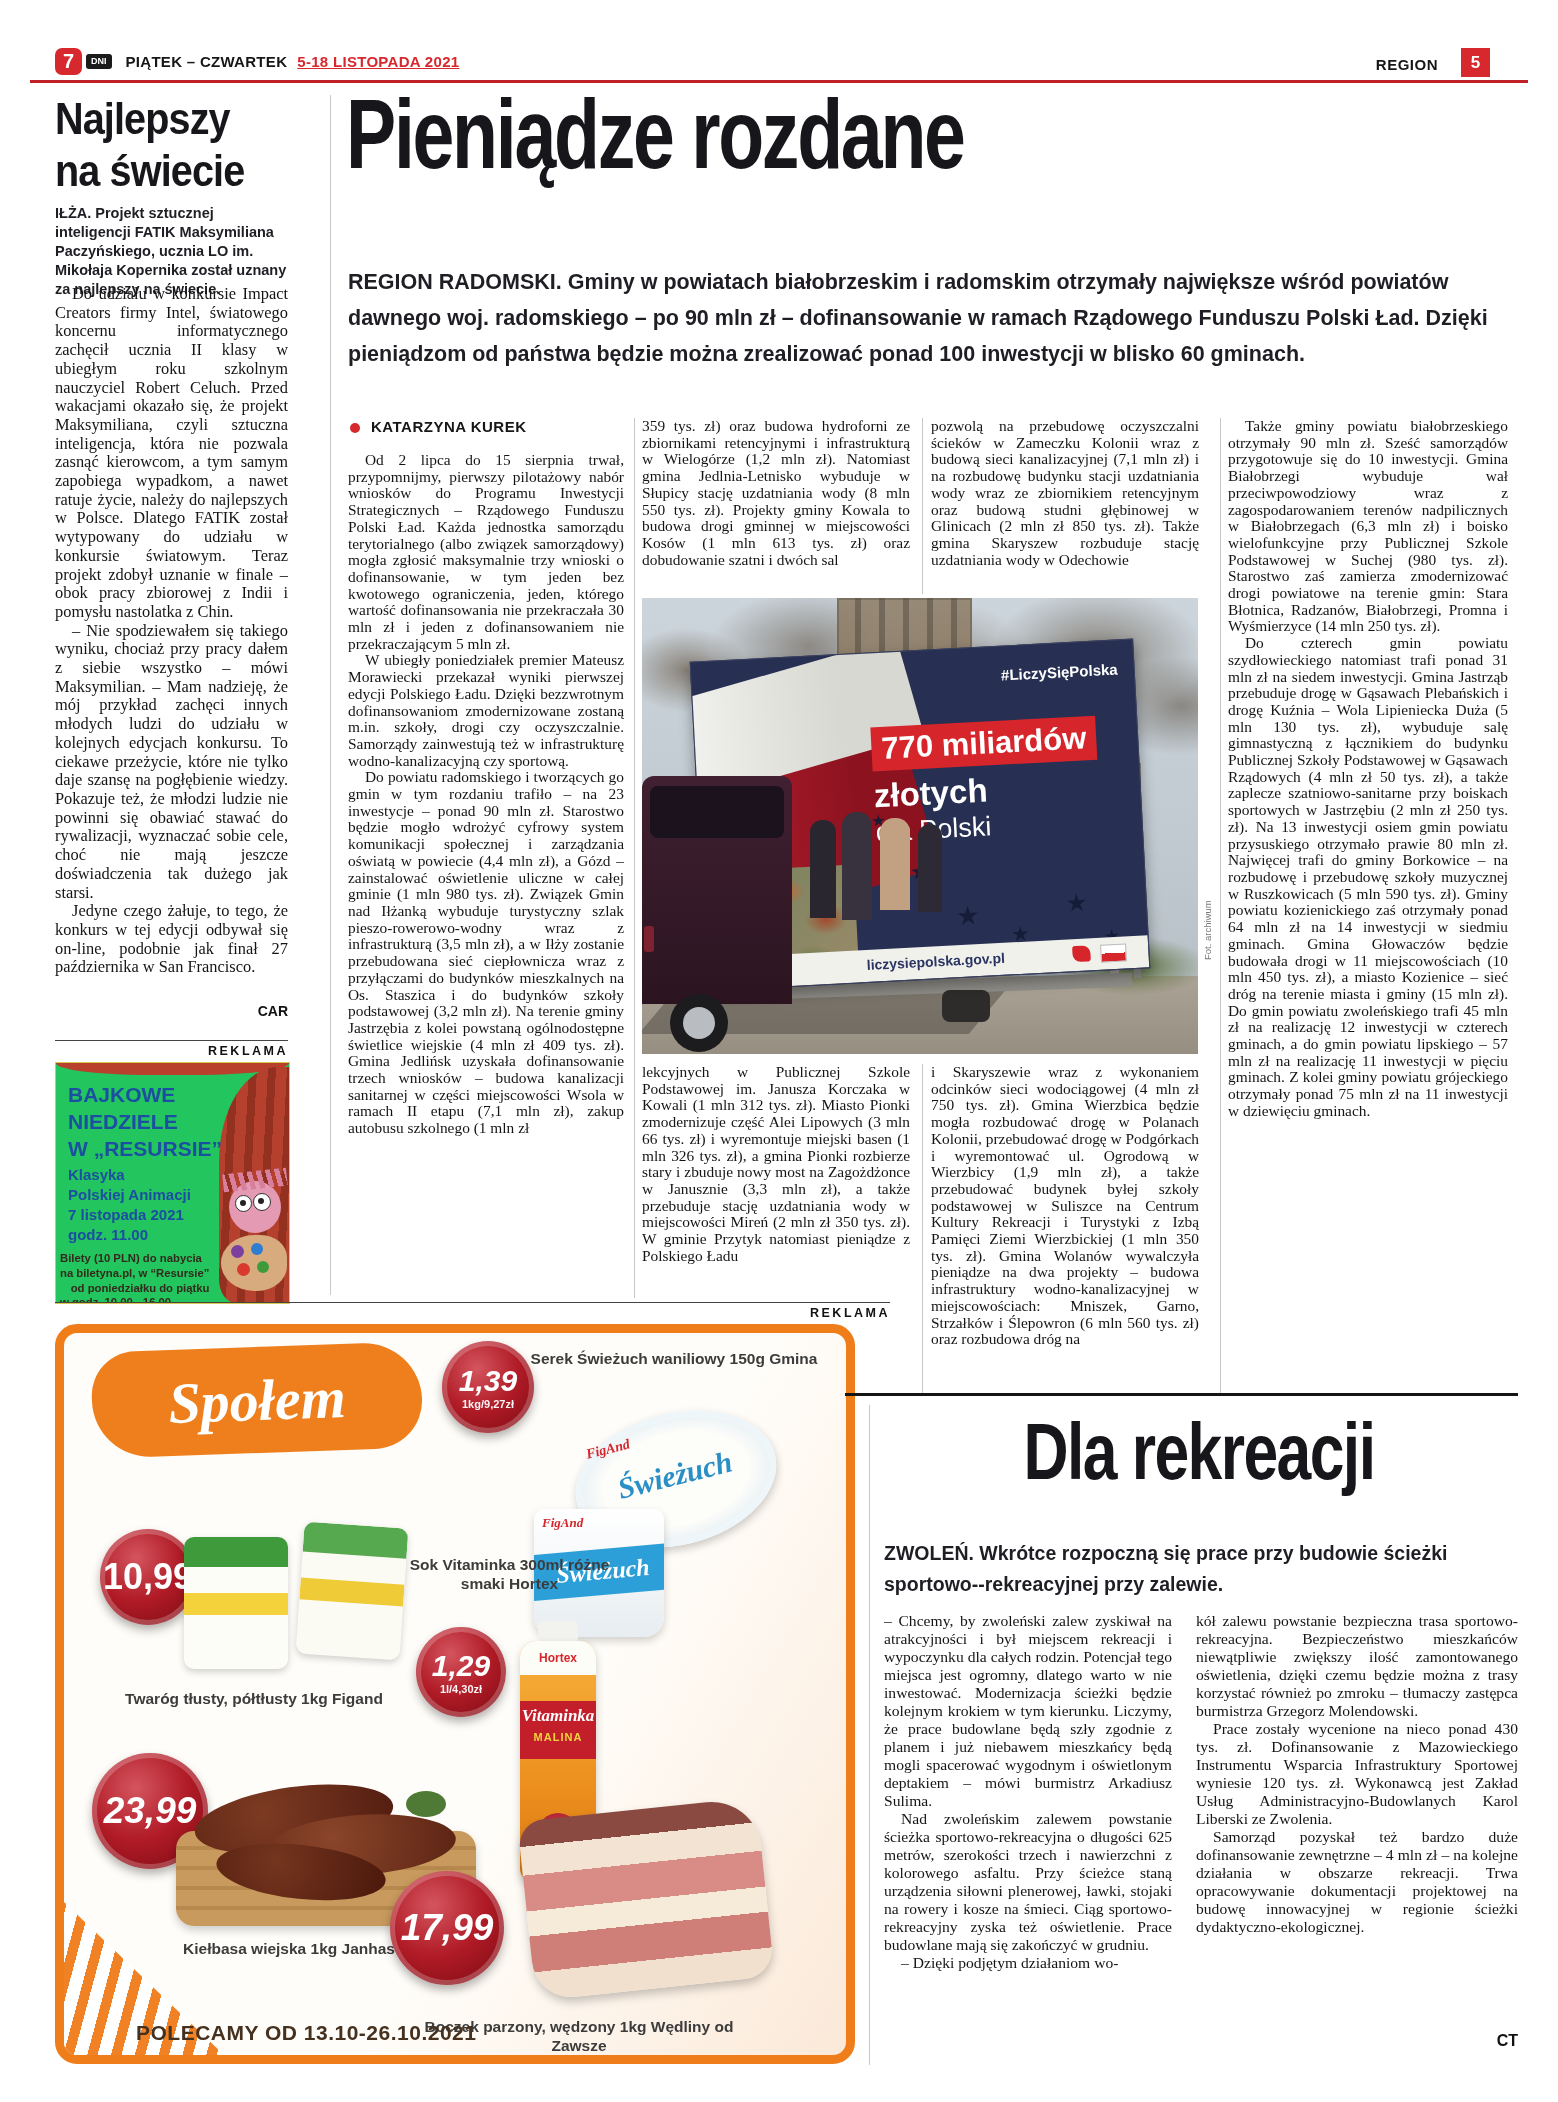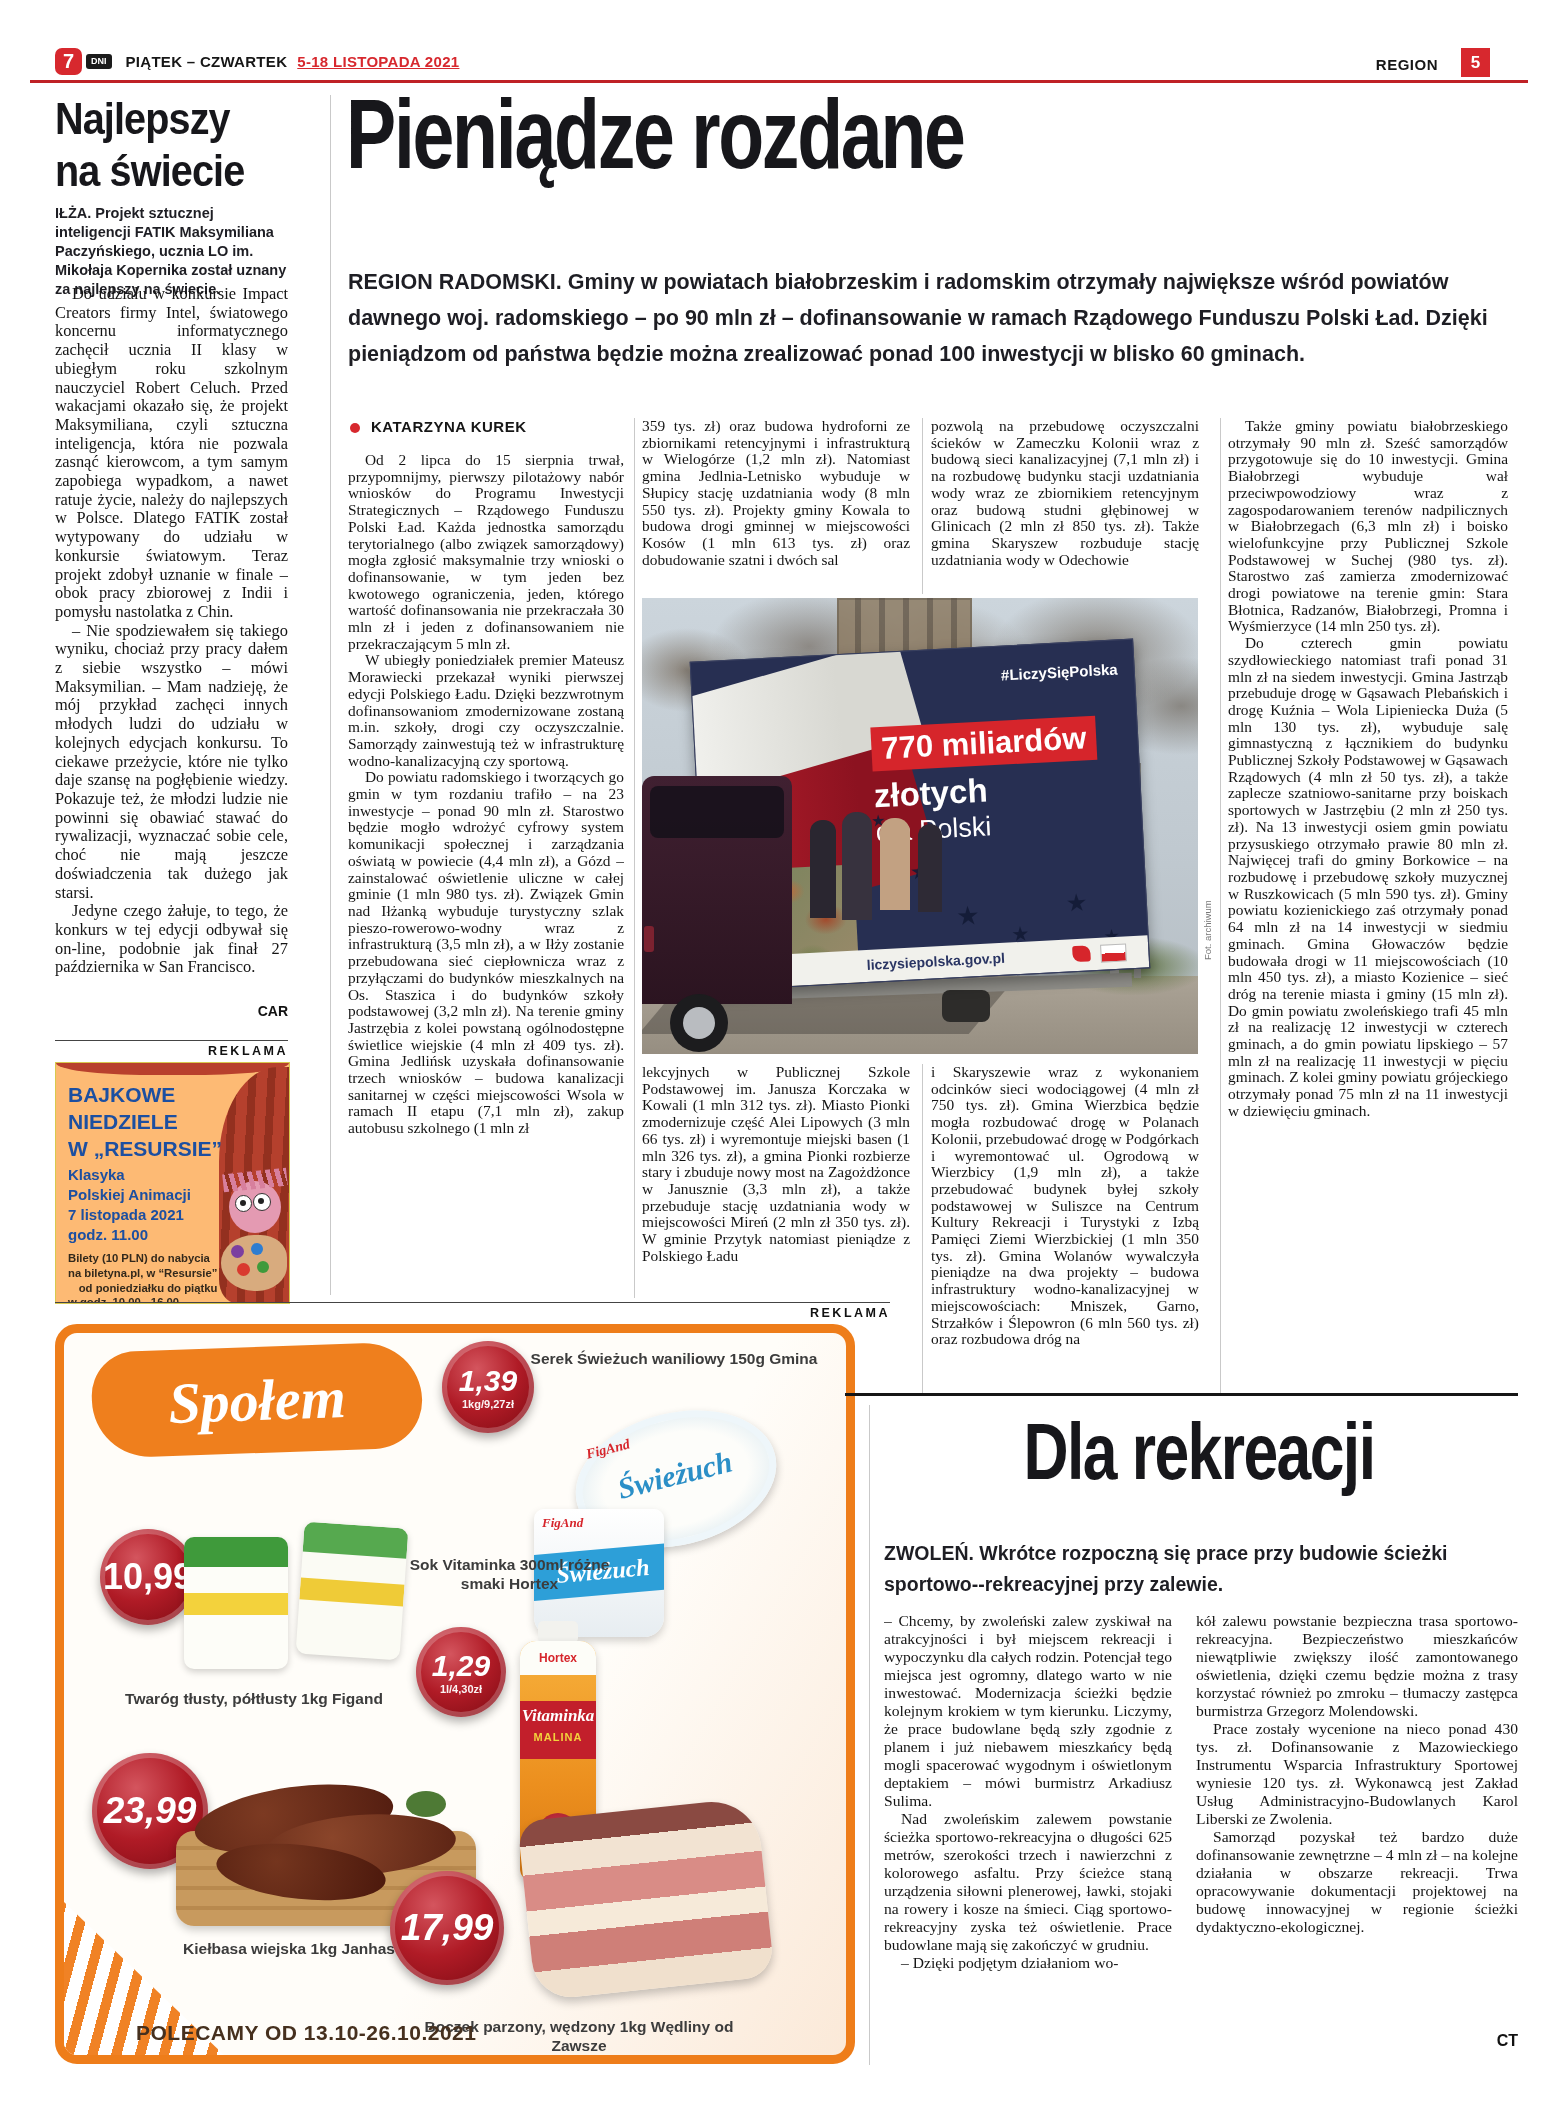--- a/index.html
+++ b/index.html
@@ -43,21 +43,21 @@
       radial-gradient(120px 90px at 55% 28%, rgba(110,95,78,.5), transparent 70%),
       radial-gradient(150px 90px at 82% 22%, rgba(96,82,66,.6), transparent 70%),
       radial-gradient(120px 70px at 97% 45%, rgba(88,76,62,.55), transparent 70%);}
   .billboard{position:absolute;background:#272f52;box-shadow:0 6px 14px rgba(0,0,0,.35);
              overflow:hidden;border:1px solid #3a4160;}
   .star{position:absolute;color:#131b36;opacity:.9;}
   .bbred{display:inline-block;background:#d6252b;color:#fff;font:bold 31px/38px "Liberation Sans",sans-serif;
          padding:3px 10px;}
   .bbstrip{position:absolute;left:0;bottom:0;width:100%;height:32px;background:#f1f1ec;}
   
-  .resursa{background:#fdba74;overflow:hidden;border:1px solid #d8c94e;}
+  .resursa{background:#22c55e;overflow:hidden;border:1px solid #d8c94e;}
   .badge{border-radius:50%;color:#fff;text-align:center;
      background:radial-gradient(circle at 38% 30%, #d4555e 0%, #b01b26 48%, #7a0a12 100%);
      box-shadow:inset 0 0 0 5px rgba(255,255,255,.22), 0 5px 10px rgba(0,0,0,.3);
      display:flex;flex-direction:column;align-items:center;justify-content:center;
      font-family:"Liberation Sans",sans-serif;font-weight:bold;}
   .badge .unit{font-size:11px;font-weight:bold;opacity:.95;}
   .prodname{font:bold 15.5px/19px "Liberation Sans",sans-serif;color:#3c3c3c;text-align:center;}
   .spolem-frame{border:9px solid #ee7d1a;border-radius:22px;
       background:linear-gradient(120deg,#fffdf9 60%,#fbe9d8);box-sizing:border-box;overflow:hidden;}
   .orangeblob{background:#ef7f1d;border-radius:46px 60px 50px 60px;transform:rotate(-2deg);
@@ -129,21 +129,21 @@
       <div class="sans b" style="font-size:21px;color:#1c4fa1;line-height:27px;">BAJKOWE</div>
       <div class="sans b" style="font-size:21px;color:#1c4fa1;line-height:27px;">NIEDZIELE</div>
       <div class="sans b" style="font-size:21px;color:#1c4fa1;line-height:27px;">W „RESURSIE”</div>
     </div>
     <div class="abs" style="left:12px;top:102px;">
       <div class="sans b" style="font-size:15px;color:#1c4fa1;line-height:20px;">Klasyka</div>
       <div class="sans b" style="font-size:15px;color:#1c4fa1;line-height:20px;">Polskiej Animacji</div>
       <div class="sans b" style="font-size:15px;color:#1c4fa1;line-height:20px;">7 listopada 2021</div>
       <div class="sans b" style="font-size:15px;color:#1c4fa1;line-height:20px;">godz. 11.00</div>
     </div>
-    <div class="abs" style="left:12px;top:188px;">
+    <div class="abs" style="left:4px;top:188px;">
       <div class="sans b" style="font-size:11.3px;color:#33291c;line-height:14.8px;">Bilety (10 PLN) do nabycia</div>
       <div class="sans b" style="font-size:11.3px;color:#33291c;line-height:14.8px;">na biletyna.pl, w “Resursie”</div>
       <div class="sans b" style="font-size:11.3px;color:#33291c;line-height:14.8px;text-align:right;">od poniedziałku do piątku</div>
       <div class="sans b" style="font-size:11.3px;color:#33291c;line-height:14.8px;">w godz. 10.00 - 16.00,</div>
 
     </div>
   </div>
 
   <div class="abs huge" style="left:346px;top:84px;font-size:99px;letter-spacing:-3px;">
     <span class="cond" style="transform:scaleX(.76);">Pieniądze rozdane</span>

